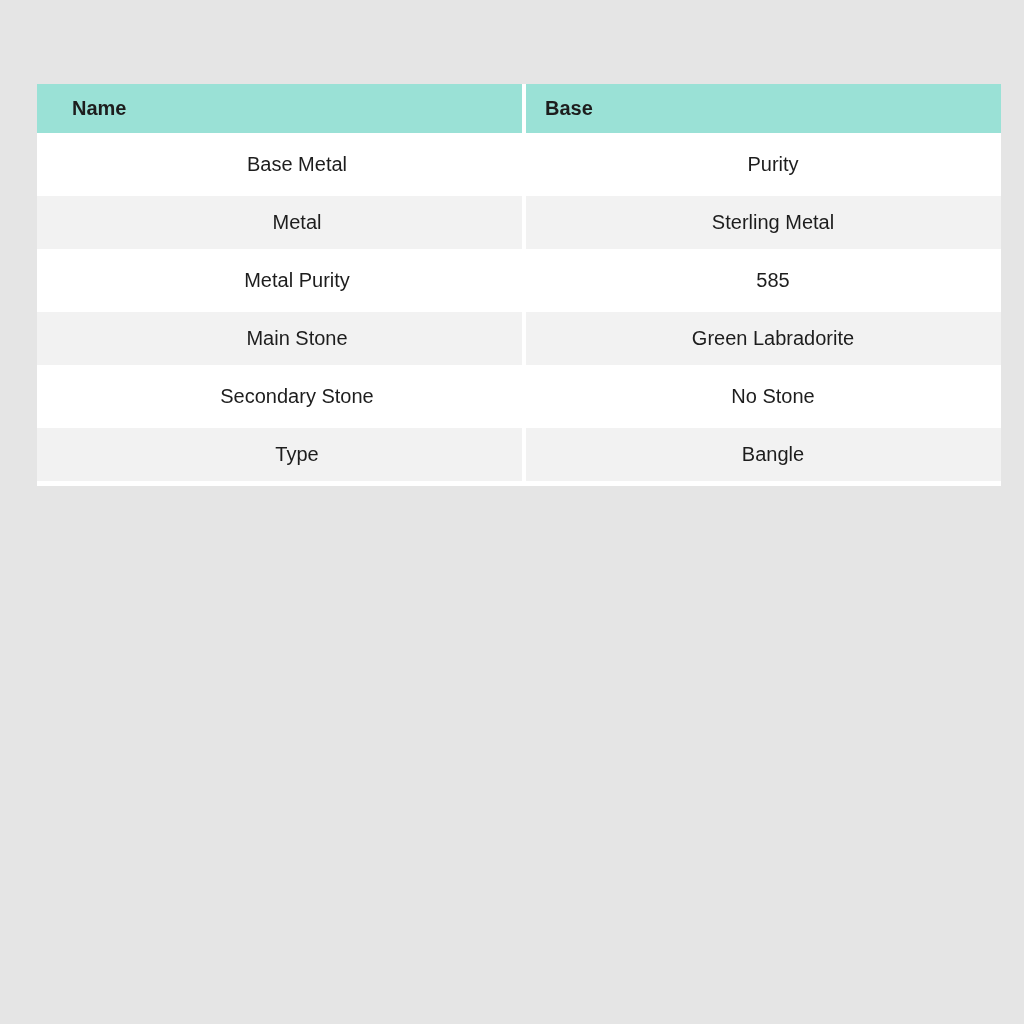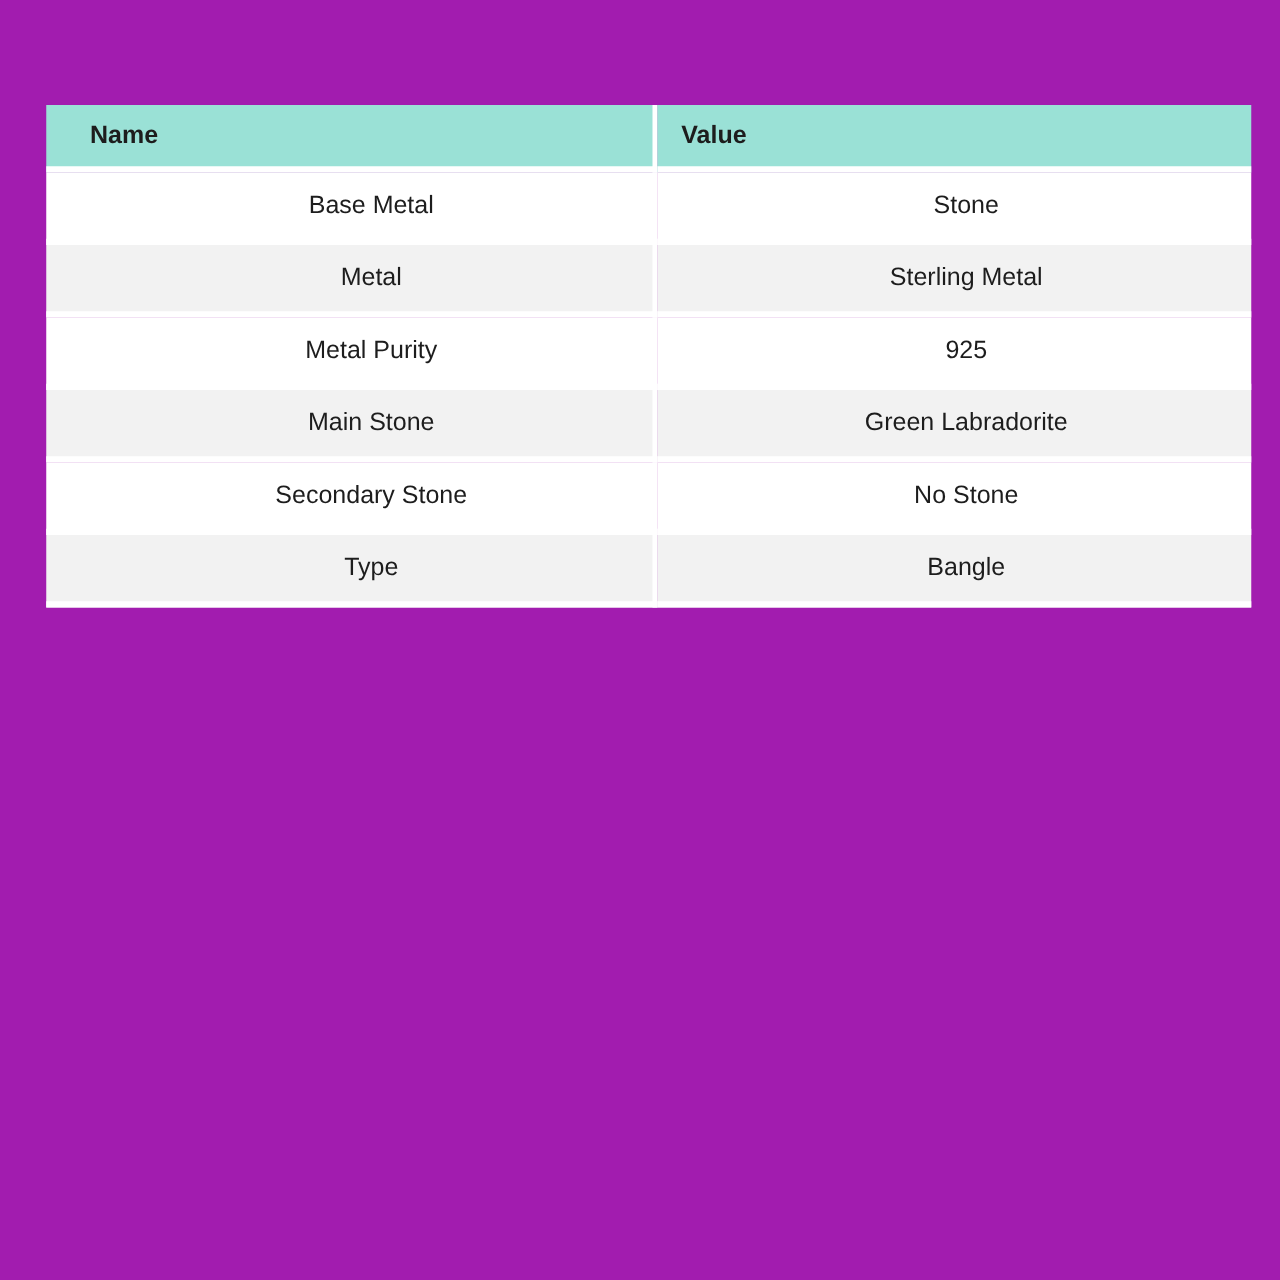--- a/index.html
+++ b/index.html
@@ -8,21 +8,21 @@
     background: #ffffff;
     width: 1024px;
     height: 1024px;
     overflow: hidden;
     font-family: "Liberation Sans", "DejaVu Sans", sans-serif;
   }
   .page {
     position: relative;
     width: 1024px;
     height: 1024px;
-    background: #a21caf;
+    background: #e5e5e5;
   }
   table.attributes {
     position: absolute;
     left: 37px;
     top: 84px;
     width: 964px;
     border-collapse: separate;
     border-spacing: 0;
     table-layout: fixed;
   }
@@ -69,35 +69,35 @@
 
 <div class="page">
   <table class="attributes">
     <colgroup>
       <col class="col-name">
       <col class="col-value">
     </colgroup>
     <thead>
       <tr>
         <th>Name</th>
-        <th>Value</th>
+        <th>Base</th>
       </tr>
     </thead>
     <tbody id="attribute-rows">
         <tr>
     <td>Base Metal</td>
-    <td>Stone</td>
+    <td>Purity</td>
   </tr>
         <tr>
     <td>Metal</td>
     <td>Sterling Metal</td>
   </tr>
         <tr>
     <td>Metal Purity</td>
-    <td>925</td>
+    <td>585</td>
   </tr>
         <tr>
     <td>Main Stone</td>
     <td>Green Labradorite</td>
   </tr>
         <tr>
     <td>Secondary Stone</td>
     <td>No Stone</td>
   </tr>
         <tr>

